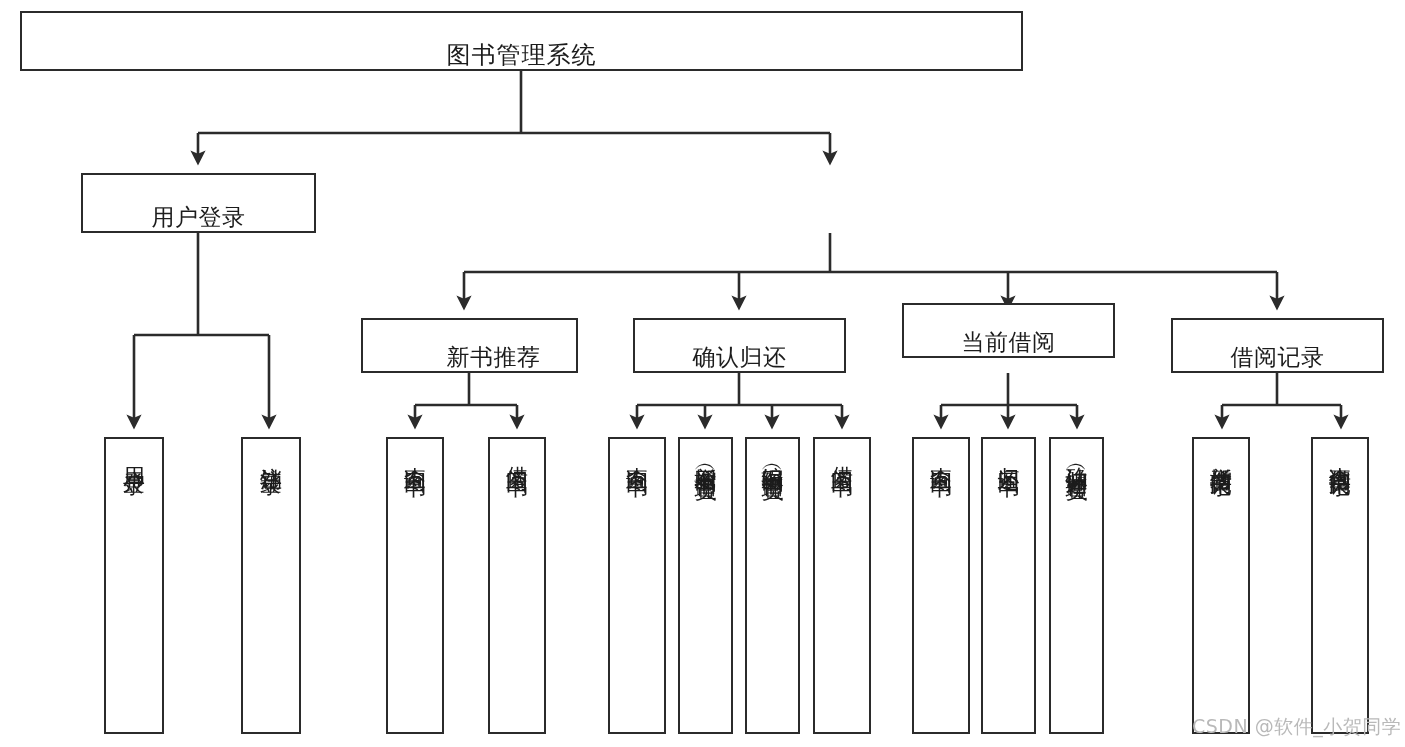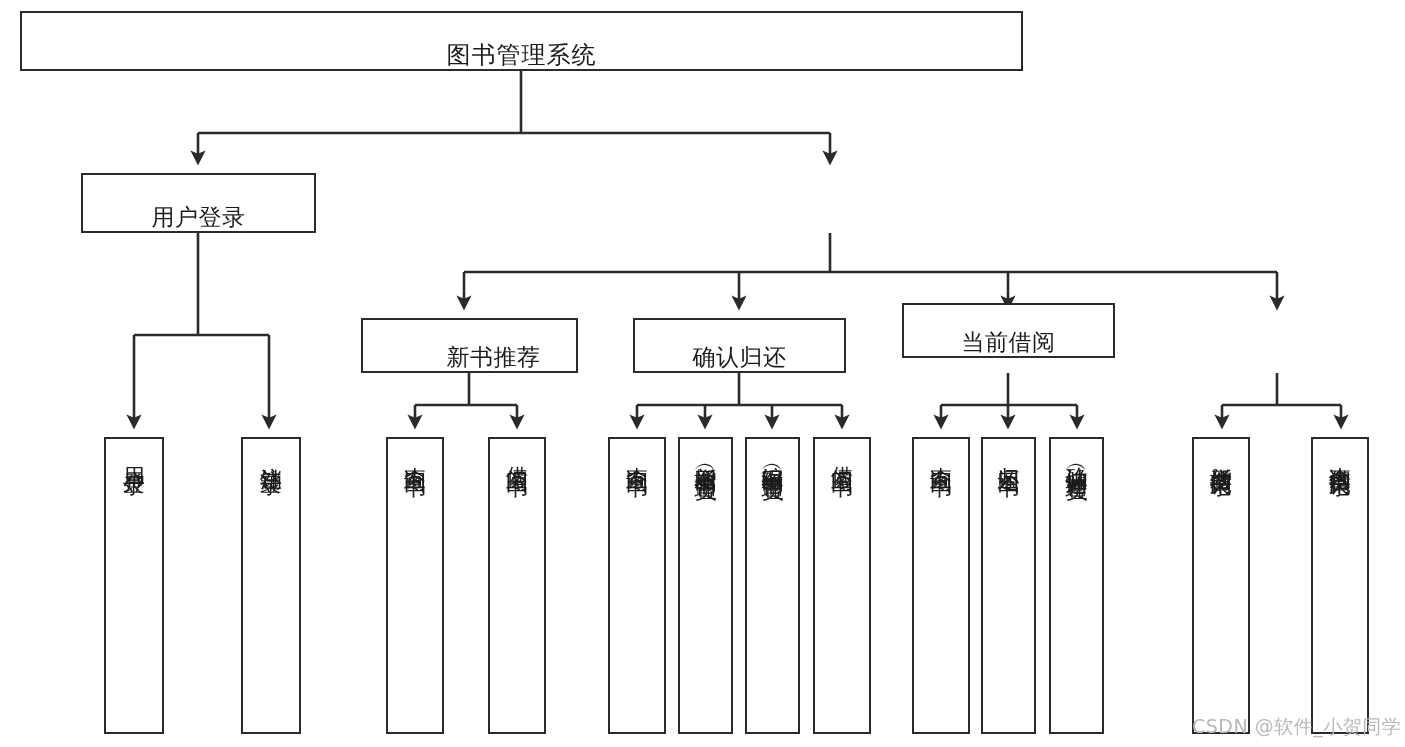--- a/index.html
+++ b/index.html
@@ -139,20 +139,23 @@
 
   <div class="node horiz" style="left:361px; top:318px; width:217px; height:55px;padding-left:48px;">
     <span class="label">新书推荐</span>
   </div>
   <div class="node horiz" style="left:633px; top:318px; width:213px; height:55px;">
     <span class="label">确认归还</span>
   </div>
   <div class="node horiz" style="left:902px; top:303px; width:213px; height:55px;">
     <span class="label">当前借阅</span>
   </div>
+  <div class="node horiz" style="left:1171px; top:318px; width:213px; height:55px;">
+    <span class="label">借阅记录</span>
+  </div>
 
   <div class="node vert" style="left:104px; top:437px; width:60px; height:297px;">
     <span class="label">用户登录</span>
   </div>
   <div class="node vert" style="left:241px; top:437px; width:60px; height:297px;">
     <span class="label">注销登录</span>
   </div>
 
   <div class="node vert" style="left:386px; top:437px; width:58px; height:297px;">
     <span class="label">查询图书</span>

